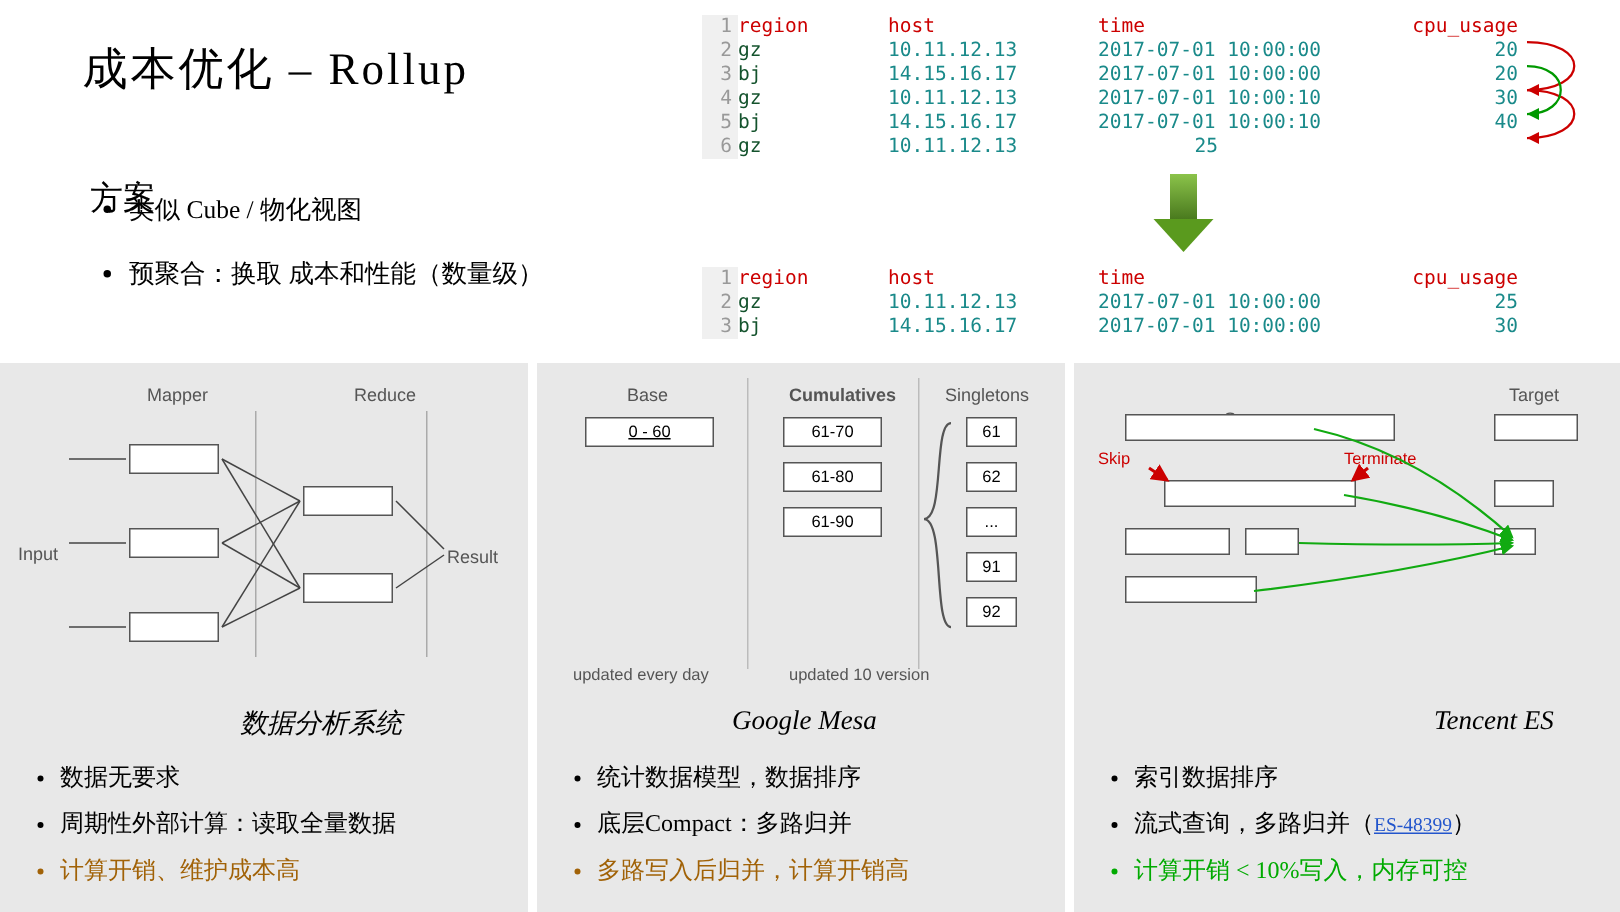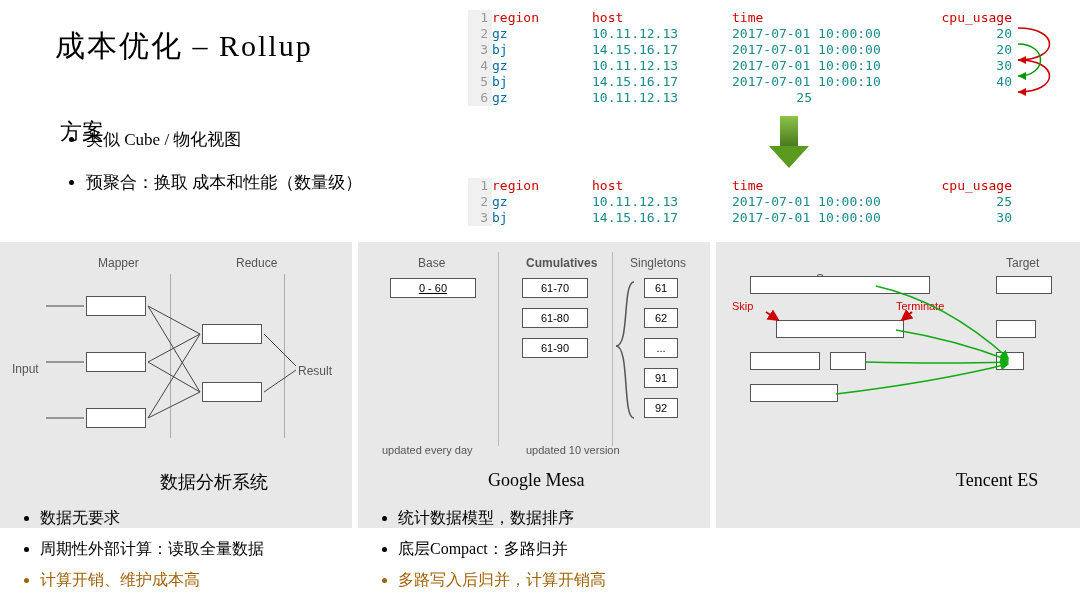--- a/index.html
+++ b/index.html
@@ -10,34 +10,34 @@
   .bullets-top li { list-style: disc; margin-left: 18px; margin-bottom: 20px; }
   
   .tbl { position: absolute; font-family: "Consolas", monospace; font-size: 13px; background:#fff; }
   .tbl .row { display: flex; height: 16px; line-height:16px; }
   .tbl .ln { width: 24px; text-align:right; padding-right:4px; color:#999; background:#f0f0f0; }
   .tbl .c1 { width: 100px; }
   .tbl .c2 { width: 140px; }
   .tbl .c3 { width: 200px; }
   .tbl .c4 { width: 80px; text-align:right; }
   .hdr { color:#c00; }
-  .red { color:#0369a1; }
+  .red { color:#14532d; }
   .teal { color:#1a8a8a; }
   .tbl1 { top: 10px; left: 468px; }
   .tbl2 { top: 178px; left: 468px; }
   .arrow-down { position:absolute; top:116px; left:780px; width:0; height:0; }
   .arrow-down .shaft { width:18px; height:30px; background:#6aa829; background:linear-gradient(#8bc34a,#4a7a1e); margin:0 auto; }
   .arrow-down .head { width:0; height:0; border-left:20px solid transparent; border-right:20px solid transparent; border-top:22px solid #5a9a1e; margin-left:-11px;}
   
   .panels { position:absolute; top:242px; left:0; width:1080px; height:366px; display:flex; gap:6px; }
-  .panel { background:#e8e8e8; position:relative; height:286px; }
+  .panel { background:#e8e8e8; position:relative; height:366px; }
   .p1 { width:352px; }
   .p2 { width:352px; }
   .p3 { width:364px; }
-  .panel-title { font-family:"FangSong","STFangsong",serif; font-size:18px; position:absolute; }
+  .panel-title { font-family:"FangSong","STFangsong",serif; font-size:18px; position:absolute;font-style:italic; }
   .p1 .panel-title { left:160px; top:228px; }
   .p2 .panel-title { left:130px; top:228px; }
   .p3 .panel-title { left:240px; top:228px; }
   .panel-bullets { position:absolute; top:266px; left:16px; right:10px; font-family:"FangSong","STFangsong",serif; font-size:16px; }
   .panel-bullets li { list-style:disc; margin-left:24px; margin-bottom:10px; }
   .txt-red { color:#a16207; }
   .txt-green { color:#0a0; }
   .lnk { color:#2255cc; text-decoration:underline; font-size:13px; }
   
   .dlabel { font-family: Arial, sans-serif; font-size:12px; color:#555; position:absolute; }
@@ -245,14 +245,19 @@
           </marker>
         </defs>
       <path d="M 50 70 L 62 78" stroke="#c00" stroke-width="2" marker-end="url(#ar2)"></path>
       <path d="M 196 70 L 186 78" stroke="#c00" stroke-width="2" marker-end="url(#ar2)"></path>
       <path d="M 160 44 Q 230 60 292 116" stroke="#1a1" stroke-width="1.5" fill="none" marker-end="url(#ar)"></path>
       <path d="M 180 88 Q 240 98 292 118" stroke="#1a1" stroke-width="1.5" fill="none" marker-end="url(#ar)"></path>
       <path d="M 150 120 Q 230 122 292 120" stroke="#1a1" stroke-width="1.5" fill="none" marker-end="url(#ar)"></path>
       <path d="M 120 152 Q 220 140 292 122" stroke="#1a1" stroke-width="1.5" fill="none" marker-end="url(#ar)"></path>
     </svg>
     <div class="panel-title">Tencent ES</div>
+    <ul class="panel-bullets">
+      <li>索引数据排序</li>
+      <li><span>流式查询，多路归并（</span><a class="lnk">ES-48399</a><span>）</span></li>
+      <li class="txt-green">计算开销 &lt; 10%写入，内存可控</li>
+    </ul>
   </div>
 </div>
 
 </body></html>

